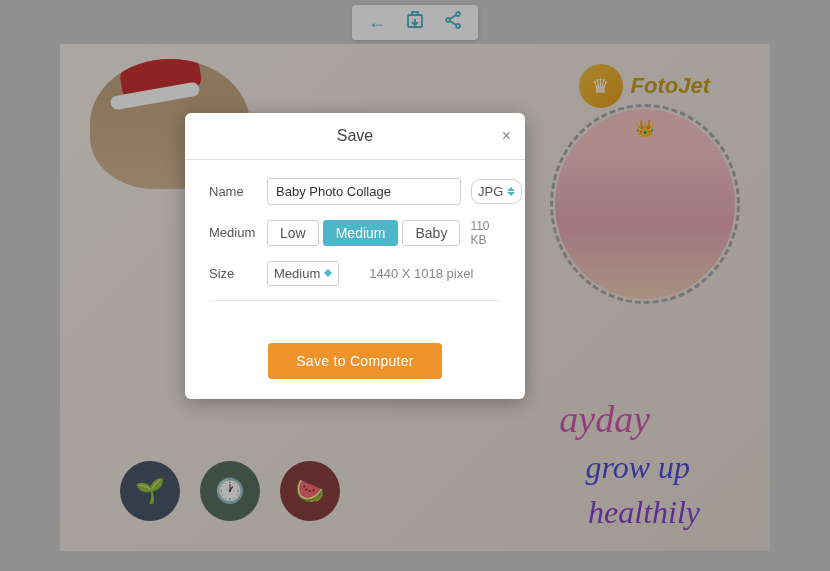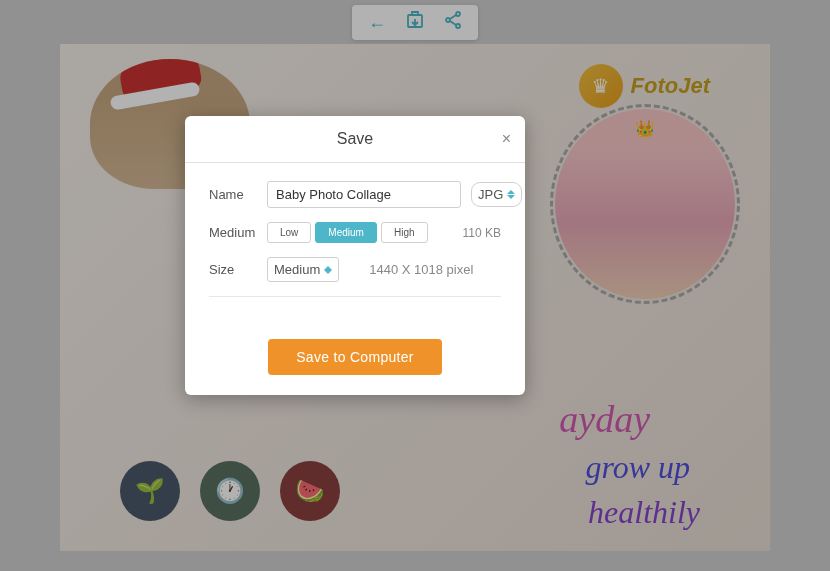--- a/index.html
+++ b/index.html
@@ -319,21 +319,21 @@
     
     .quality-group {
       display: flex;
       gap: 4px;
       align-items: center;
     }
     .quality-btn {
       padding: 4px 12px;
       border: 1px solid #d0d0d0;
       border-radius: 3px;
-      font-size: 10px;
+      font-size: 14px;
       cursor: pointer;
       background: white;
       color: #555;
     }
     .quality-btn.active {
       background: #4db6c8;
       color: white;
       border-color: #4db6c8;
     }
     .file-size {
@@ -466,21 +466,21 @@
             <span class="down"></span>
           </div>
         </div>
       </div>
 
       <div class="dialog-row">
         <span class="dialog-label">Medium</span>
         <div class="quality-group">
           <button class="quality-btn">Low</button>
           <button class="quality-btn active">Medium</button>
-          <button class="quality-btn">High</button>
+          <button class="quality-btn">Baby</button>
         </div>
         <span class="file-size">110 KB</span>
       </div>
 
       <div class="dialog-row">
         <span class="dialog-label">Size</span>
         <div class="size-select">
           <span>Medium</span>
           <div class="chevron-up-down">
             <span class="up"></span>

